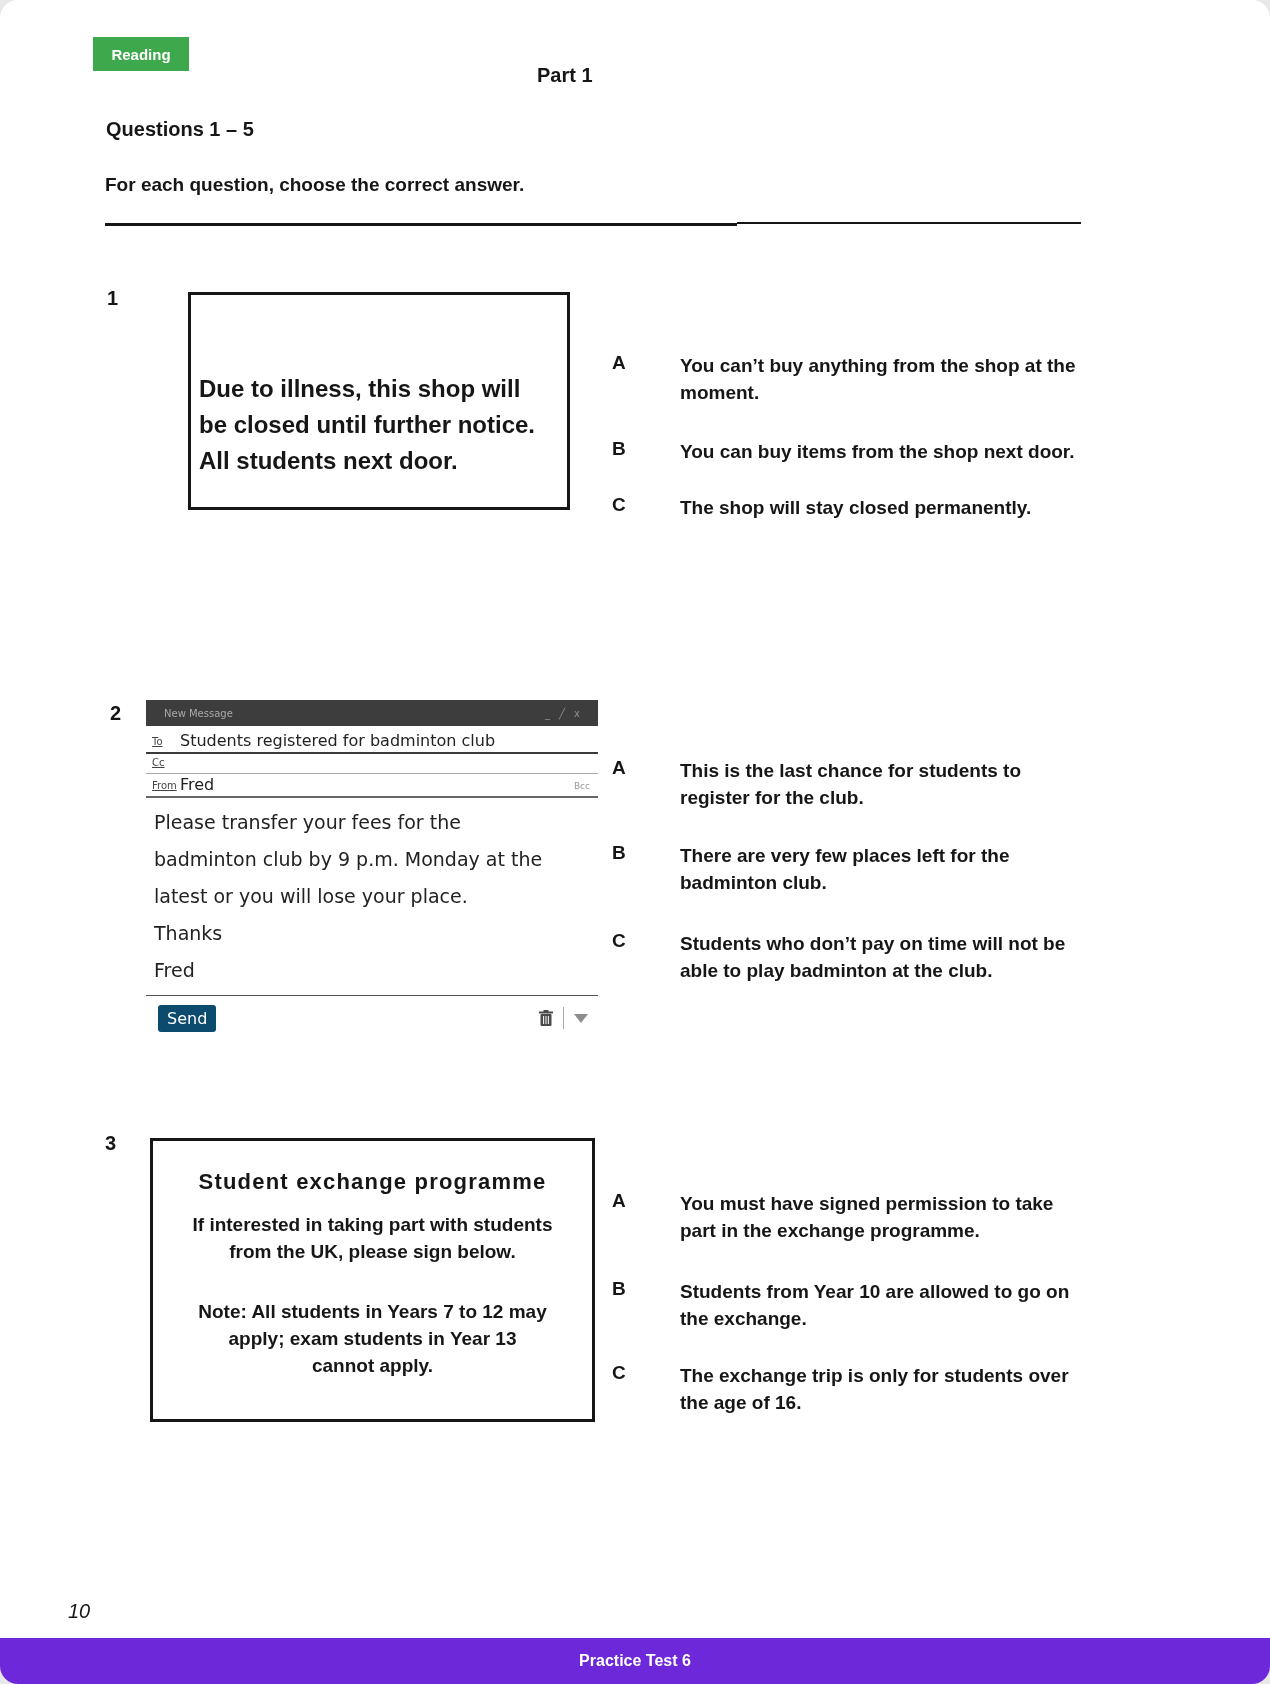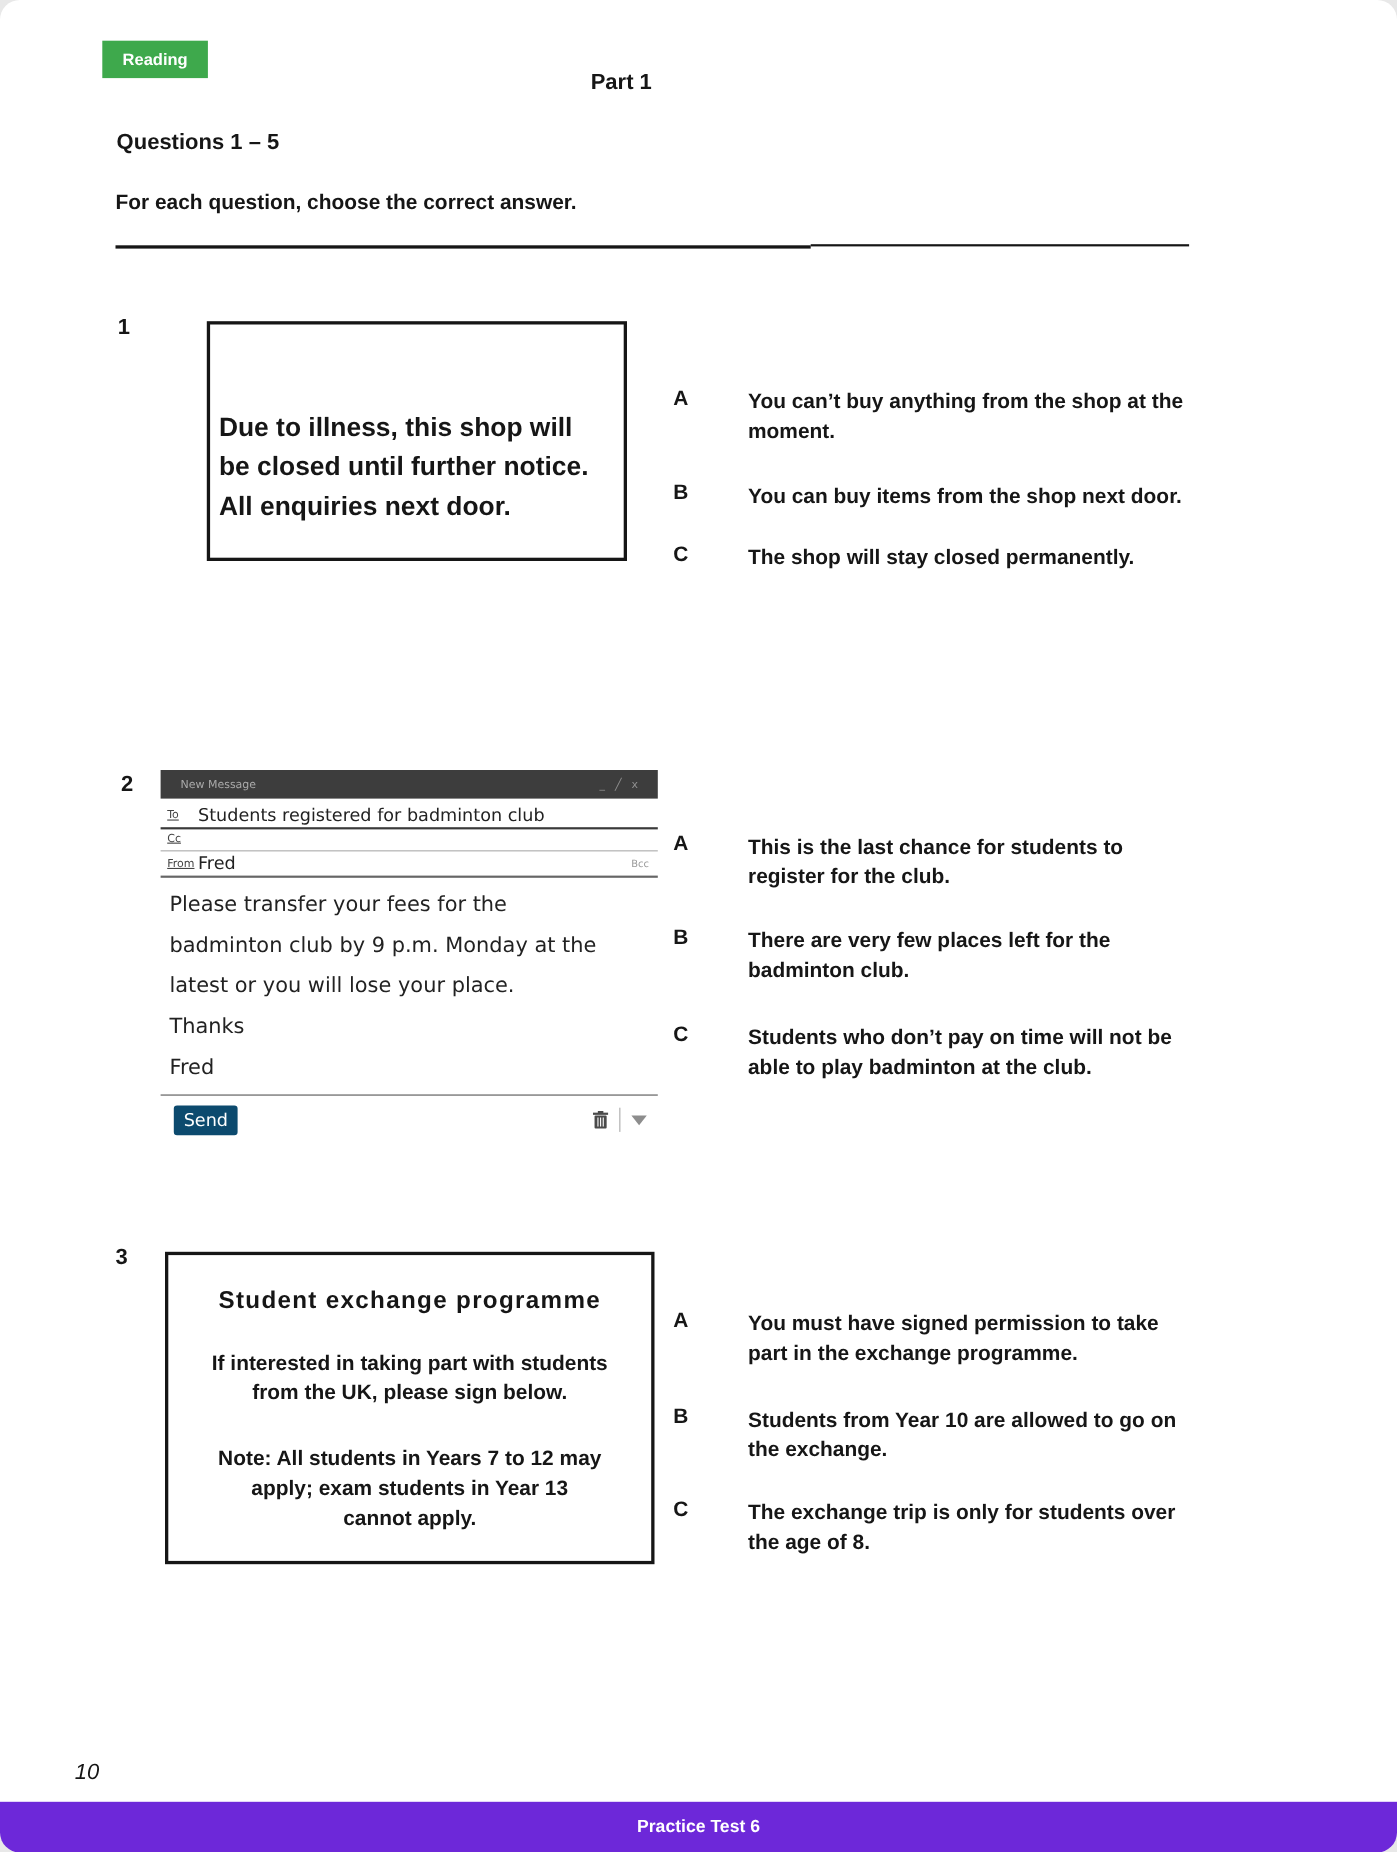--- a/index.html
+++ b/index.html
@@ -50,21 +50,21 @@
   .send-right{margin-left:auto;display:flex;align-items:center;gap:10px;}
   .send-divider{width:1px;height:22px;background:#aaa;}
   .arrow-down{width:0;height:0;border-left:7px solid transparent;border-right:7px solid transparent;
               border-top:9px solid #8d8d8d;}
 
   
   .box3{left:150px;top:1138px;width:445px;height:284px;border:3px solid #161616;
         box-sizing:border-box;text-align:center;}
   .box3-title{margin-top:28px;font-size:22px;font-weight:bold;letter-spacing:1.2px;}
   .box3 .line{font-size:19px;font-weight:bold;line-height:27px;}
-  .box3-para1{margin-top:31px;}
+  .box3-para1{margin-top:16px;}
   .box3-para2{margin-top:33px;}
 
   
   .page-num{left:68px;top:1600px;font-size:20px;font-style:italic;}
   .footer-bar{left:0;top:1638px;width:1270px;height:46px;background:#6d28d9;color:#fff;
               display:flex;align-items:center;justify-content:center;font-weight:bold;font-size:16px;}
 </style>
 </head>
 <body>
 
@@ -77,21 +77,21 @@
   <div class="abs q-title">Questions 1 – 5</div>
   <div class="abs instruction">For each question, choose the correct answer.</div>
   <div class="abs rule-a"></div>
   <div class="abs rule-b"></div>
 
   <div class="abs q-num" style="left:107px;top:287px;">1</div>
 
   <div class="abs box1">
     <div class="notice-line">Due to illness, this shop will</div>
     <div class="notice-line">be closed until further notice.</div>
-    <div class="notice-line">All enquiries next door.</div>
+    <div class="notice-line">All students next door.</div>
   </div>
 
   <div class="opt" style="top:352px;">
     <span class="letter">A</span>
     <span>
       <span class="line">You can’t buy anything from the shop at the</span>
       <span class="line">moment.</span>
     </span>
   </div>
   <div class="opt" style="top:438px;">
@@ -202,21 +202,21 @@
     <span class="letter">B</span>
     <span>
       <span class="line">Students from Year 10 are allowed to go on</span>
       <span class="line">the exchange.</span>
     </span>
   </div>
   <div class="opt" style="top:1362px;">
     <span class="letter">C</span>
     <span>
       <span class="line">The exchange trip is only for students over</span>
-      <span class="line">the age of 8.</span>
+      <span class="line">the age of 16.</span>
     </span>
   </div>
 
   <div class="abs page-num">10</div>
   <div class="abs footer-bar">
     <span>Practice Test 6</span>
   </div>
 
 </div>
 

